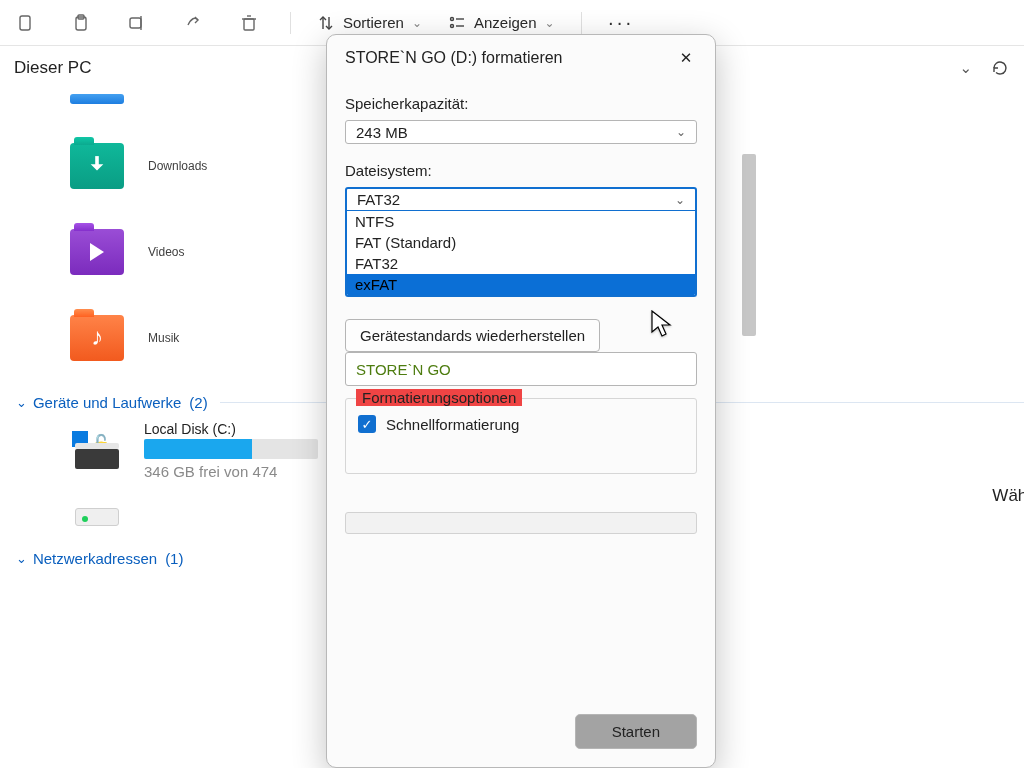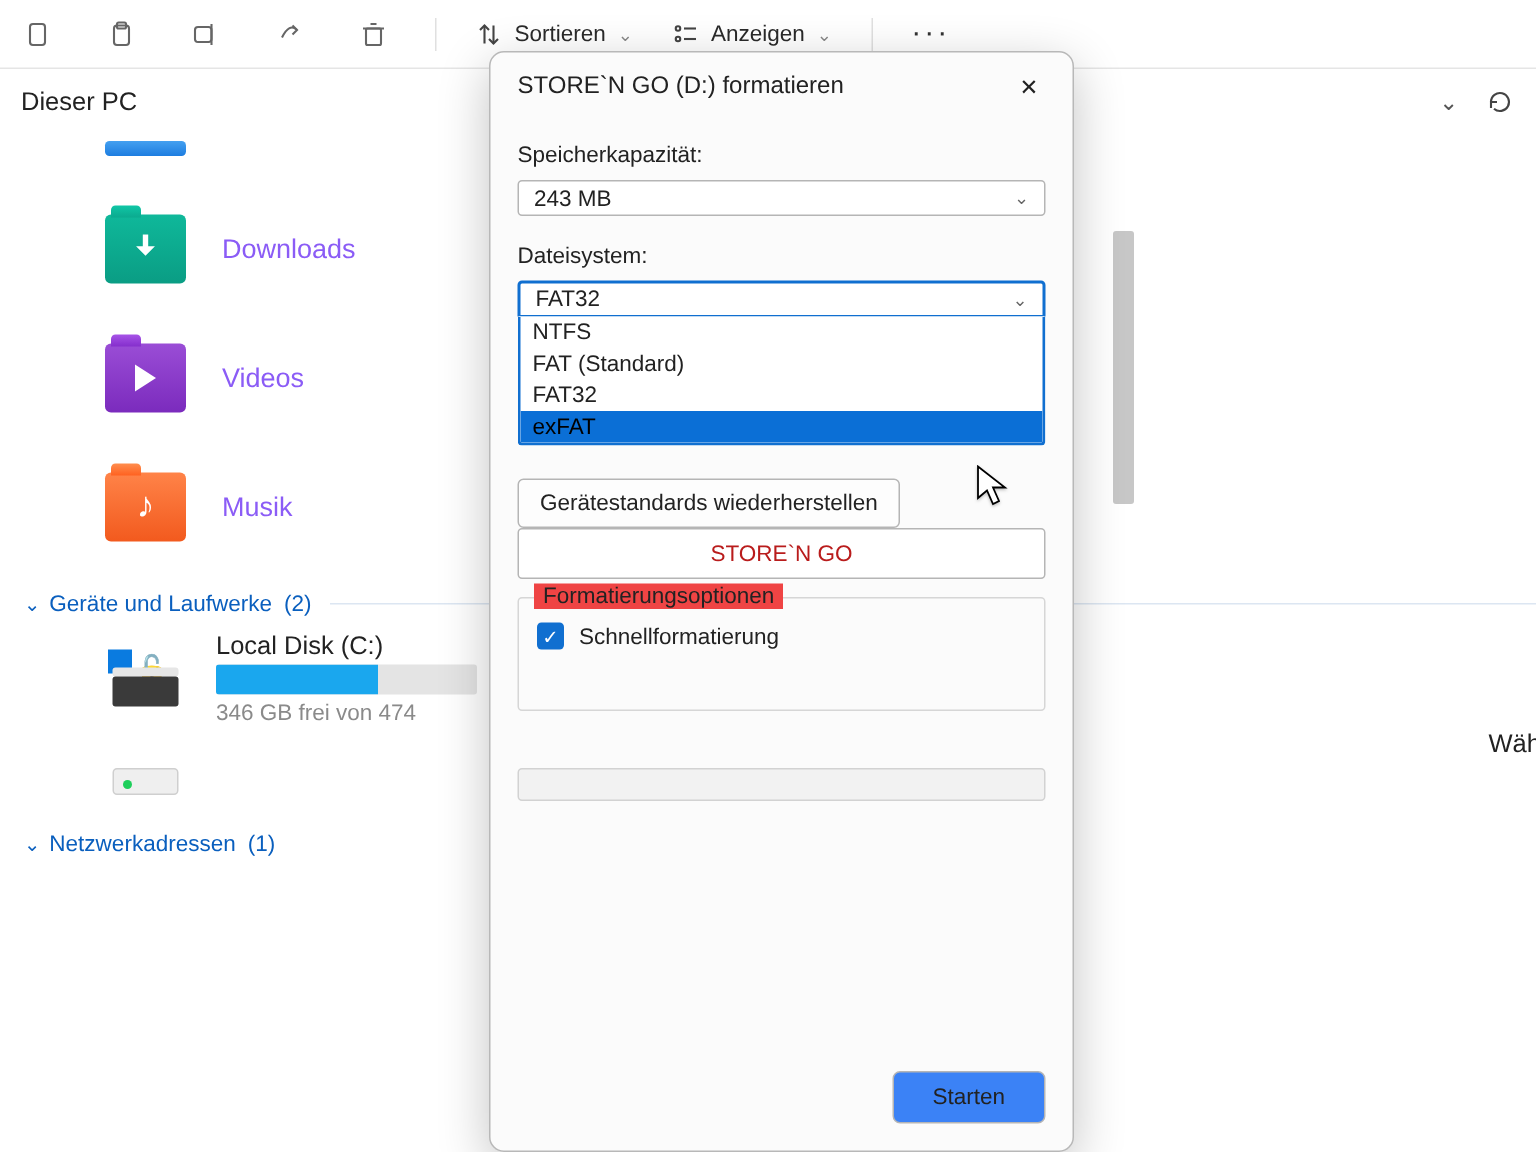--- a/index.html
+++ b/index.html
@@ -21,34 +21,34 @@
   .file-area { padding: 6px 0 0 70px; position: relative; }
   .file-item { display: flex; align-items: center; height: 60px; gap: 24px; margin-bottom: 26px; }
   .folder-icon { width: 54px; height: 46px; border-radius: 4px; position: relative; }
   .folder-dl { background: linear-gradient(#0fb89a,#0a9d84); }
   .folder-dl::after { content:""; position:absolute; left:50%; top:50%; width:18px; height:18px; transform:translate(-50%,-55%); background:#fff; clip-path: polygon(40% 0,60% 0,60% 45%,85% 45%,50% 80%,15% 45%,40% 45%); }
   .folder-dl::before { content:""; position:absolute; left:18px; bottom:10px; width:18px; height:3px; background:#fff; }
   .folder-music { background: linear-gradient(#ff8348,#f25a1e); }
   .folder-music::after { content:"♪"; position:absolute; left:50%; top:50%; transform:translate(-50%,-52%); color:#fff; font-size:24px; }
   .folder-video { background: linear-gradient(#9a4dd6,#7b2bbd); }
   .folder-video::after { content:""; position:absolute; left:50%; top:50%; transform:translate(-50%,-50%); width:0; height:0; border-left:14px solid #fff; border-top:9px solid transparent; border-bottom:9px solid transparent; }
-  .folder-label { font-size: 18px; color: #8b5cf6; }
+  .folder-label { font-size: 12px; color: #404040; }
 
   .group-header { display:flex; align-items:center; gap:6px; color:#0a5fbe; font-size:15px; margin: 14px 0 10px -54px; }
   .group-header .chev { color:#0a5fbe; font-size:13px; }
   .group-header .count { margin-left:2px; }
 
   .drive-item { display:flex; flex-direction:column; margin-left:0; margin-bottom:10px; }
   .drive-row { display:flex; align-items:center; gap:20px; }
   .drive-icon { width:54px; height:44px; position:relative; }
   .drive-body { width:44px; height:20px; background:#3a3a3a; border-radius:2px; position:absolute; bottom:4px; left:5px; }
   .drive-top { width:44px; height:6px; background:#e6e6e6; border-radius:2px; position:absolute; bottom:24px; left:5px; }
   .drive-win { width:16px; height:16px; background:#0a7be0; position:absolute; top:2px; left:2px; }
   .drive-lock { position:absolute; top:4px; left:20px; color:#888; font-size:18px; }
-  .drive-title { font-size:17px; color:#222; margin-bottom:2px; }
+  .drive-title { font-size:14px; color:#222; margin-bottom:2px; }
   .drive-bar { width:174px; height:20px; background:#e4e4e4; border-radius:2px; overflow:hidden; margin-top:2px; }
   .drive-bar .fill { height:100%; background:#1aa7ee; }
   .drive-info { font-size:15px; color:#8a8a8a; margin-top:4px; }
 
   .usb-icon { width:54px; height:44px; position:relative; }
   .usb-body { width:44px; height:18px; background:#efefef; border:1px solid #cfcfcf; border-radius:3px; position:absolute; bottom:8px; left:5px; }
   .usb-led { width:6px; height:6px; border-radius:50%; background:#1ecf5b; position:absolute; bottom:12px; left:12px; }
 
   
   .right-text { position:absolute; right:-26px; top:486px; font-size:17px; color:#222; }
@@ -71,31 +71,31 @@
   .select-chev { color:#666; font-size:12px; }
   .select-box.open { border:2px solid #106fd0; border-bottom:1px solid #106fd0; border-radius:3px 3px 0 0; }
   .dropdown {
     border:2px solid #106fd0; border-top:none; background:#fff; border-radius:0 0 3px 3px;
     font-size:15px; overflow:hidden;
   }
   .dropdown-item { padding:2px 8px; color:#222; }
   .dropdown-item.highlight { background:#0b6fd6; color:#000000; }
   .restore-btn { margin-top:22px; width:fit-content; padding:7px 14px; border:1px solid #b5b5b5; border-radius:4px; background:#fdfdfd; font-size:15px; color:#222; }
 
-  .text-input { height:34px; border:1px solid #b5b5b5; background:#fff; border-radius:3px; padding:0 10px; font-size:15px; color:#b91c1c; display:flex; align-items:center;justify-content:center; }
+  .text-input { height:34px; border:1px solid #b5b5b5; background:#fff; border-radius:3px; padding:0 10px; font-size:15px; color:#4d7c0f; display:flex; align-items:center; }
 
   .fieldset { border:1px solid #d6d6d6; border-radius:3px; margin-top:12px; padding:16px 12px 40px 12px; position:relative; }
   .fieldset .legend { position:absolute; top:-10px; left:10px; background:#ef4444; padding:0 6px; font-size:15px; color:#222; }
   .checkbox-row { display:flex; align-items:center; gap:10px; font-size:15px; color:#222; }
   .checkbox { width:18px; height:18px; border-radius:3px; background:#106fd0; display:flex; align-items:center; justify-content:center; color:#fff; font-size:13px; }
 
   .progress-bar { height:22px; border:1px solid #d2d2d2; background:#f2f2f2; border-radius:3px; margin-top:38px; }
 
   .modal-footer { display:flex; justify-content:flex-end; gap:14px; padding:26px 18px 18px 18px; }
-  .footer-btn { padding:8px 26px; border:1px solid #b5b5b5; border-radius:5px; background:#3b82f6; font-size:15px; color:#222; }
+  .footer-btn { padding:8px 36px; border:1px solid #b5b5b5; border-radius:5px; background:#a3a3a3; font-size:15px; color:#222; }
 
   .cursor { position:absolute; left:651px; top:310px; width:22px; height:28px; pointer-events:none; }
   .cursor svg { filter: drop-shadow(0 1px 1px rgba(0,0,0,0.25)); }
 
   
   .folder-icon::before { content:""; position:absolute; top:-6px; left:4px; width:20px; height:8px; background:inherit; border-radius:3px 3px 0 0; filter:brightness(1.08); }
   .folder-blue-top { width:54px; height:10px; background:linear-gradient(#44a0f0,#1d7de0); border-radius:3px; margin-left:0; position:relative; top:-2px; }
 </style>
 </head>
 <body>

